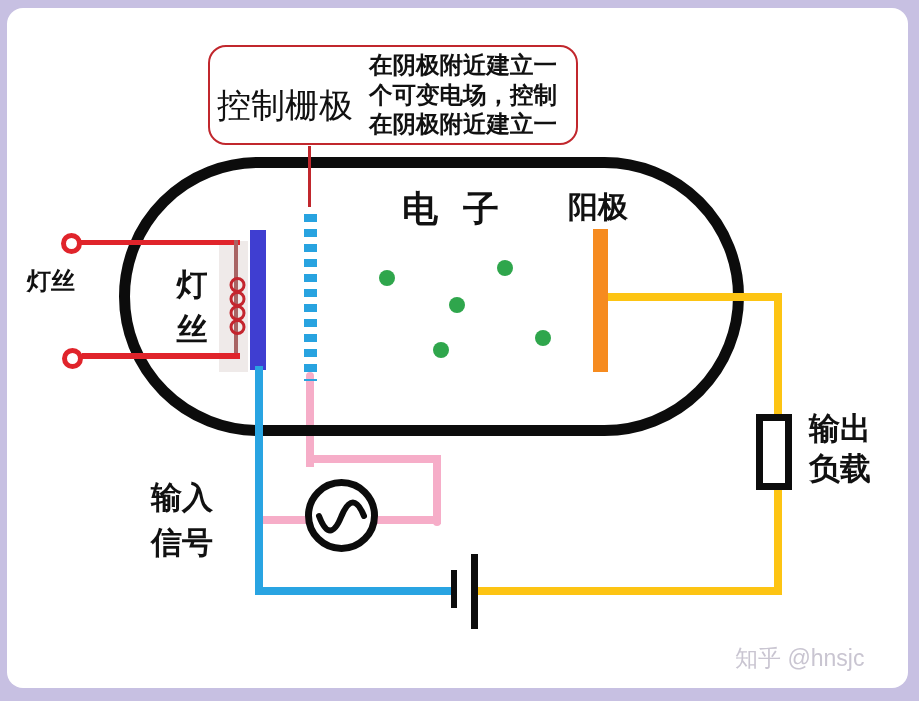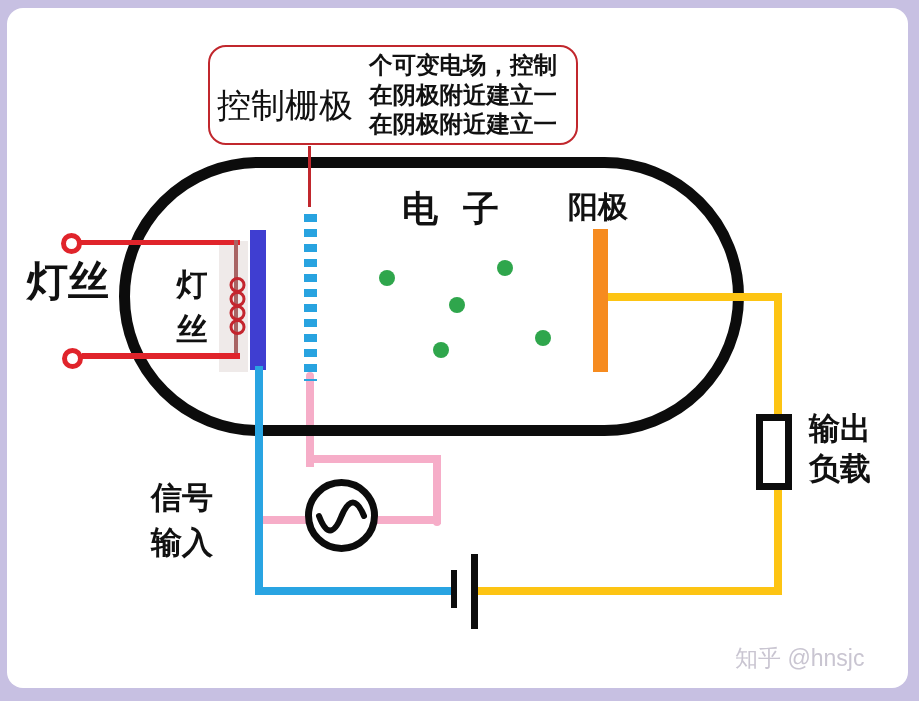--- a/index.html
+++ b/index.html
@@ -54,21 +54,21 @@
     border:7px solid #0c0c0c;border-radius:50%;background:#fff;box-sizing:border-box;
   }
   .ac-sine{position:absolute;left:305px;top:479px;width:73px;height:73px;}
   .coil-svg{position:absolute;left:224px;top:277px;width:28px;height:58px;}
   
   .lbl{position:absolute;font-weight:bold;color:#111;white-space:nowrap;}
   .lbl-cathode{left:202px;top:185px;font-size:32px;}
   .lbl-electron{left:402px;top:185px;font-size:36px;letter-spacing:25px;}
   .lbl-anode{left:568px;top:187px;font-size:30px;}
   .lbl-filament{left:170px;top:262px;font-size:31px;line-height:45px;width:44px;text-align:center;}
-  .lbl-filvolt{left:27px;top:259px;font-size:41px;line-height:44px;}
+  .lbl-filvolt{left:27px;top:259px;font-size:24px;line-height:44px;}
   .lbl-input{left:151px;top:475px;font-size:31px;line-height:45px;}
   .lbl-output{left:809px;top:409px;font-size:31px;line-height:40px;}
   .lbl-power{left:488px;top:617px;font-size:32px;}
   .watermark{position:absolute;left:735px;top:643px;font-size:23px;color:#c9c5d1;font-weight:normal;white-space:nowrap;}
   
   .electron{position:absolute;width:16px;height:16px;border-radius:50%;background:#2fa64c;}
 </style>
 </head>
 <body>
 
@@ -80,22 +80,22 @@
   <div class="wire pink" style="left:433px;top:455px;width:8px;height:71px;border-radius:0 0 4px 4px;"></div>
   <div class="wire pink" style="left:375px;top:516px;width:66px;height:8px;"></div>
   <div class="wire pink" style="left:259px;top:516px;width:50px;height:8px;"></div>
 
   <div class="tube"></div>
 
   <div class="red-connector"></div>
   <div class="callout"></div>
   <div class="callout-title">控制栅极</div>
   <div class="callout-text">
+    <div>在阴极附近建立一</div>
     <div>个可变电场，控制</div>
-    <div>在阴极附近建立一</div>
     <div>在阴极附近建立一</div>
   </div>
 
   <div class="gray-band"></div>
   <div class="wire redwire" style="left:78px;top:240px;width:162px;height:5px;"></div>
   <div class="wire brownwire" style="left:234px;top:240px;width:4px;height:117px;"></div>
   <div class="wire redwire" style="left:82px;top:353px;width:158px;height:6px;"></div>
   <svg class="coil-svg" viewBox="0 0 28 58">
     <circle cx="13.5" cy="8" r="6.5" fill="none" stroke="#c4252e" stroke-width="3"></circle>
     <circle cx="13.5" cy="22" r="6.5" fill="none" stroke="#c4252e" stroke-width="3"></circle>
@@ -136,22 +136,22 @@
   <div class="lbl lbl-electron">电子</div>
   <div class="lbl lbl-anode">阳极</div>
   <div class="lbl lbl-filament">
     <div>灯</div>
     <div>丝</div>
   </div>
   <div class="lbl lbl-filvolt">
     <div>灯丝</div>
   </div>
   <div class="lbl lbl-input">
+    <div>输入</div>
     <div>信号</div>
-    <div>输入</div>
   </div>
   <div class="lbl lbl-output">
     <div>输出</div>
     <div>负载</div>
   </div>
 
   <div class="watermark">知乎 @hnsjc</div>
 </div>
 
 </body></html>

